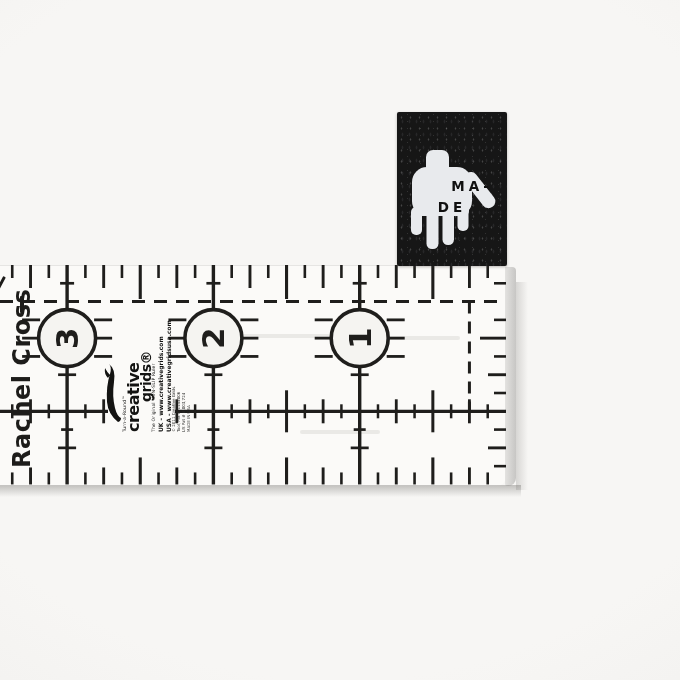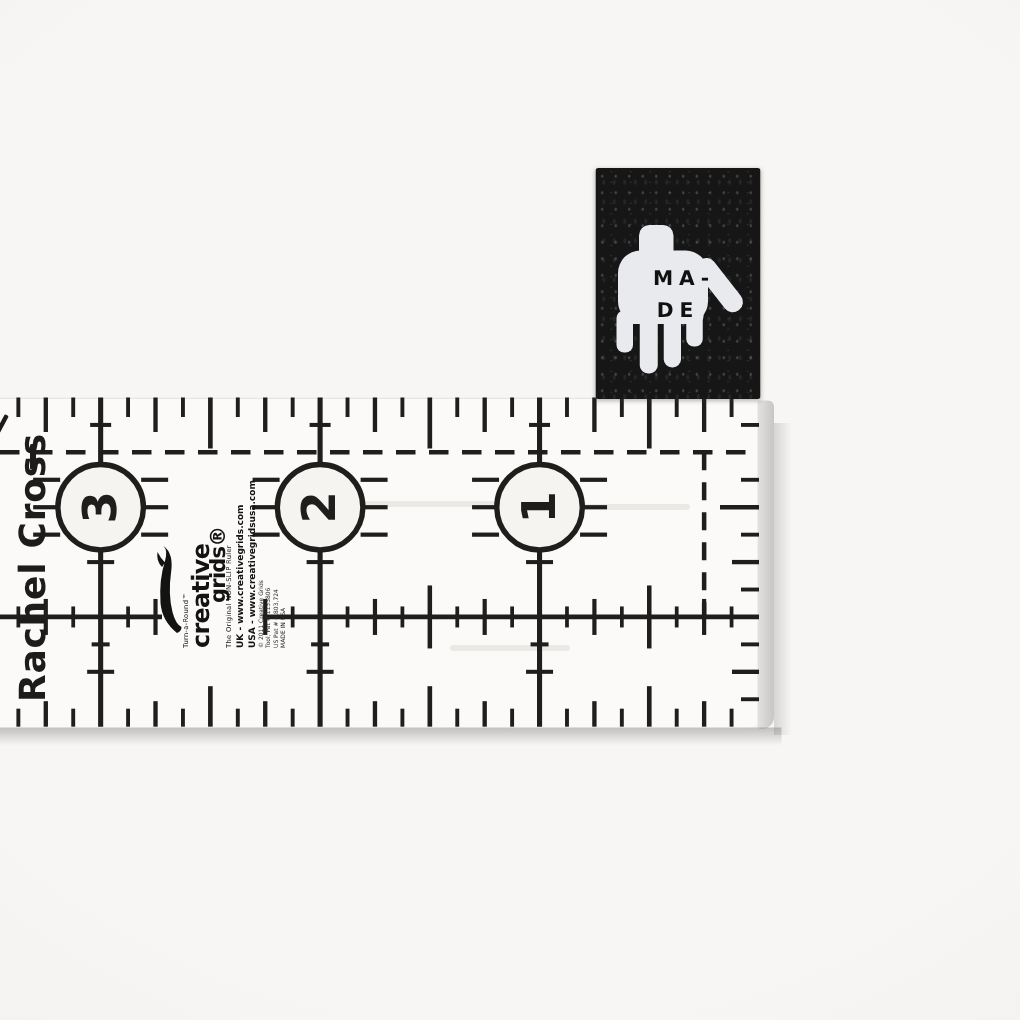--- a/index.html
+++ b/index.html
@@ -37,21 +37,21 @@
     background-image:
       radial-gradient(rgba(255,255,255,.20) .6px, transparent 1.1px),
       radial-gradient(rgba(255,255,255,.12) .5px, transparent 1px),
       radial-gradient(rgba(130,130,140,.16) .6px, transparent 1.2px);
     background-size:9px 11px,13px 7px,7px 13px;
     background-position:0 0,4px 6px,2px 3px;
     border-radius:2px;box-shadow:0 1px 3px rgba(60,58,55,.35);}
   .hand-svg{position:absolute;left:0;top:0;width:110px;height:155px;}
   .tag-line{position:absolute;left:0;width:100%;text-align:center;color:#101010;
     font-weight:bold;font-size:13.5px;letter-spacing:4px;font-family:"DejaVu Sans",sans-serif;}
-  .tag-line1{top:66px;padding-left:4px;}
+  .tag-line1{top:66px;padding-left:20px;}
   .tag-line2{top:87px;}
 </style>
 </head>
 <body>
 
 <div class="stage">
 
   <div class="ruler-surface"></div>
   <div class="ruler-edge-right"></div>
   <div class="ruler-shadow-bottom"></div>

